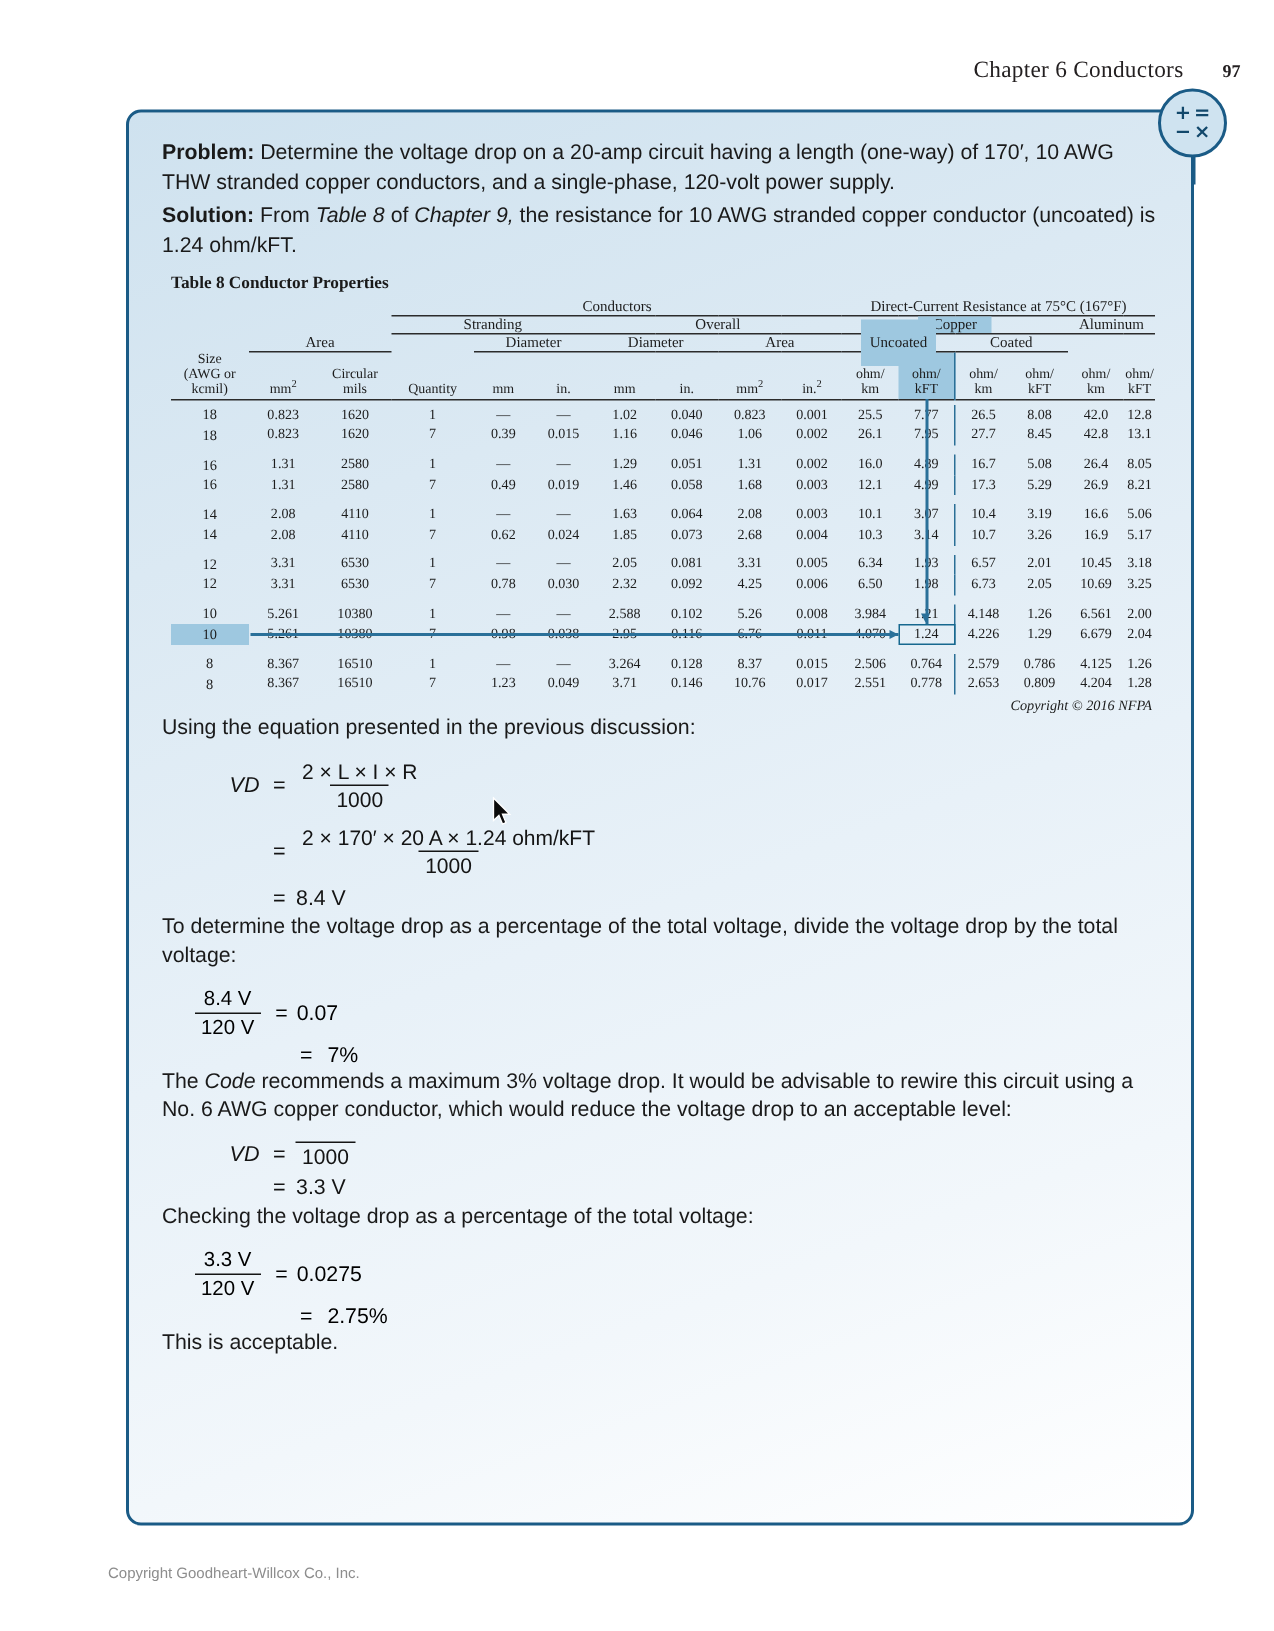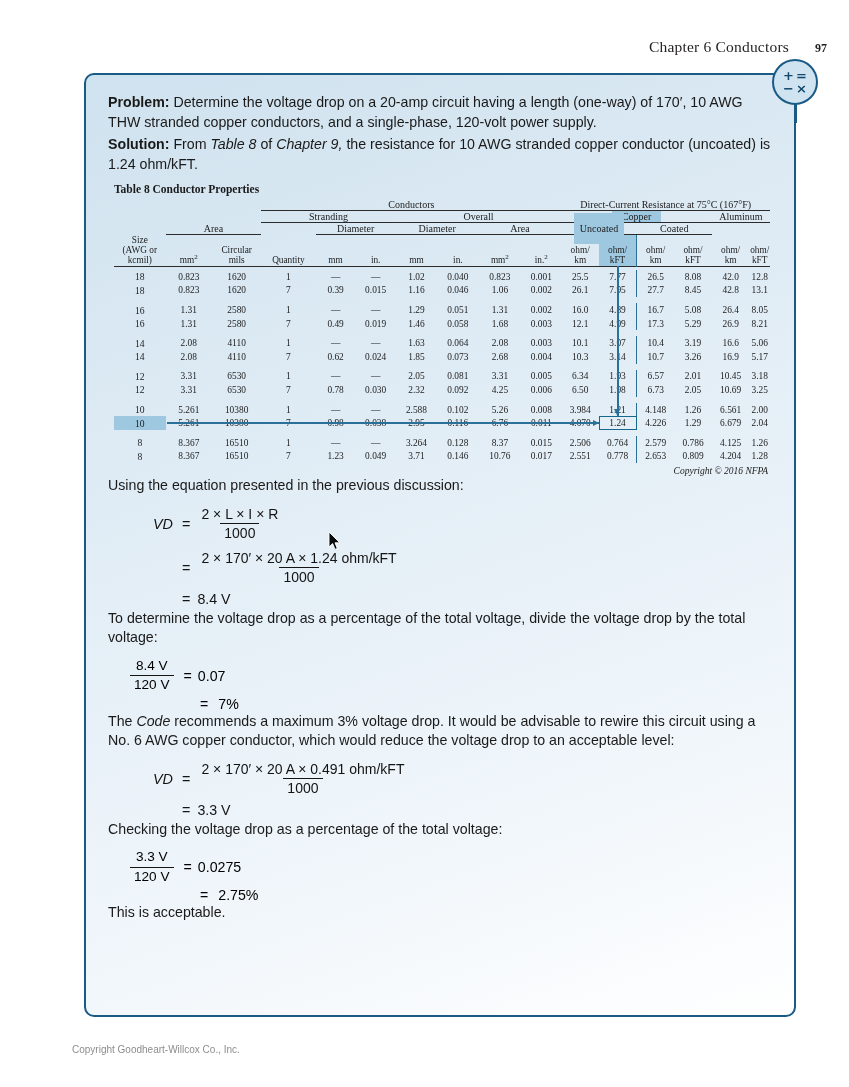--- a/index.html
+++ b/index.html
@@ -592,21 +592,20 @@
 
   <p class="body-txt gap">
     <span>The </span><i>Code</i><span> recommends a maximum 3% voltage drop. It would be advisable to rewire this circuit using a No. 6 AWG copper conductor, which would reduce the voltage drop to an acceptable level:</span>
   </p>
 
   <div class="eq-block">
     <div class="eq-row">
       <span class="eq-lab">VD</span>
       <span class="eq-eq">=</span>
       <span class="frac">
-        <span class="num">2 × 170′ × 20 A × 0.491 ohm/kFT</span>
         <span class="den">1000</span>
       </span>
     </div>
     <div class="eq-row" style="margin-top:5px">
       <span class="eq-lab-blank"></span>
       <span class="eq-eq">=</span>
       <span class="res">3.3 V</span>
     </div>
   </div>
 

